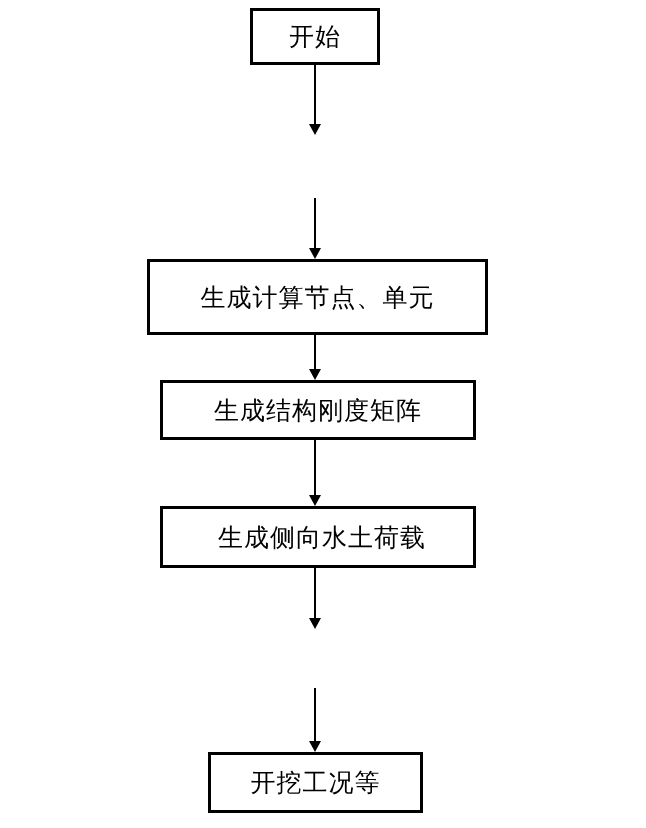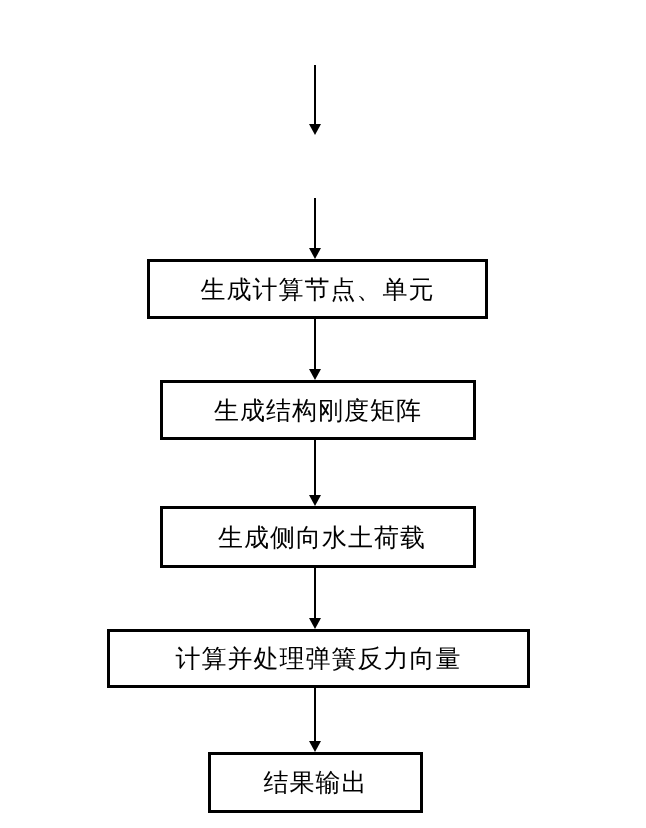--- a/index.html
+++ b/index.html
@@ -82,28 +82,28 @@
         <line x1="315" y1="568" x2="315" y2="620" stroke="#000000" stroke-width="2"></line>
         <polygon points="309,618 321,618 315,629" fill="#000000"></polygon>
       </svg>
     </div>
     <div class="connector" style="left: 0px; top: 0px;">
       <svg width="646" height="828">
         <line x1="315" y1="688" x2="315" y2="743" stroke="#000000" stroke-width="2"></line>
         <polygon points="309,741 321,741 315,752" fill="#000000"></polygon>
       </svg>
     </div>
-    <div class="node" style="left: 147px; top: 259px; width: 341px; height: 60px; border-color: rgb(0, 0, 0);">
+    <div class="node" style="left: 250px; top: 8px; width: 130px; height: 57px; border-color: rgb(0, 0, 0);">
+      <span class="node-label" style="color: rgb(0, 0, 0);">开始</span>
+    </div>
+    <div class="node" style="left: 147px; top: 259px; width: 341px; height: 76px; border-color: rgb(0, 0, 0);">
       <span class="node-label" style="color: rgb(0, 0, 0);">生成计算节点、单元</span>
     </div>
     <div class="node" style="left: 160px; top: 380px; width: 316px; height: 60px; border-color: rgb(0, 0, 0);">
       <span class="node-label" style="color: #000000;">生成结构刚度矩阵</span>
     </div>
     <div class="node" style="left: 160px; top: 506px; width: 316px; height: 62px; border-color: rgb(0, 0, 0); padding-left: 8px;">
       <span class="node-label" style="color: rgb(0, 0, 0);">生成侧向水土荷载</span>
     </div>
-    <div class="node" style="left: 107px; top: 629px; width: 423px; height: 59px; border-color: rgb(0, 0, 0);">
-      <span class="node-label" style="color: rgb(0, 0, 0);">计算并处理弹簧反力向量</span>
-    </div>
     <div class="node" style="left: 208px; top: 752px; width: 215px; height: 61px; border-color: rgb(0, 0, 0);">
-      <span class="node-label" style="color: rgb(0, 0, 0);">结果输出</span>
+      <span class="node-label" style="color: rgb(0, 0, 0);">开挖工况等</span>
     </div>
   </div>
 
 </body></html>

